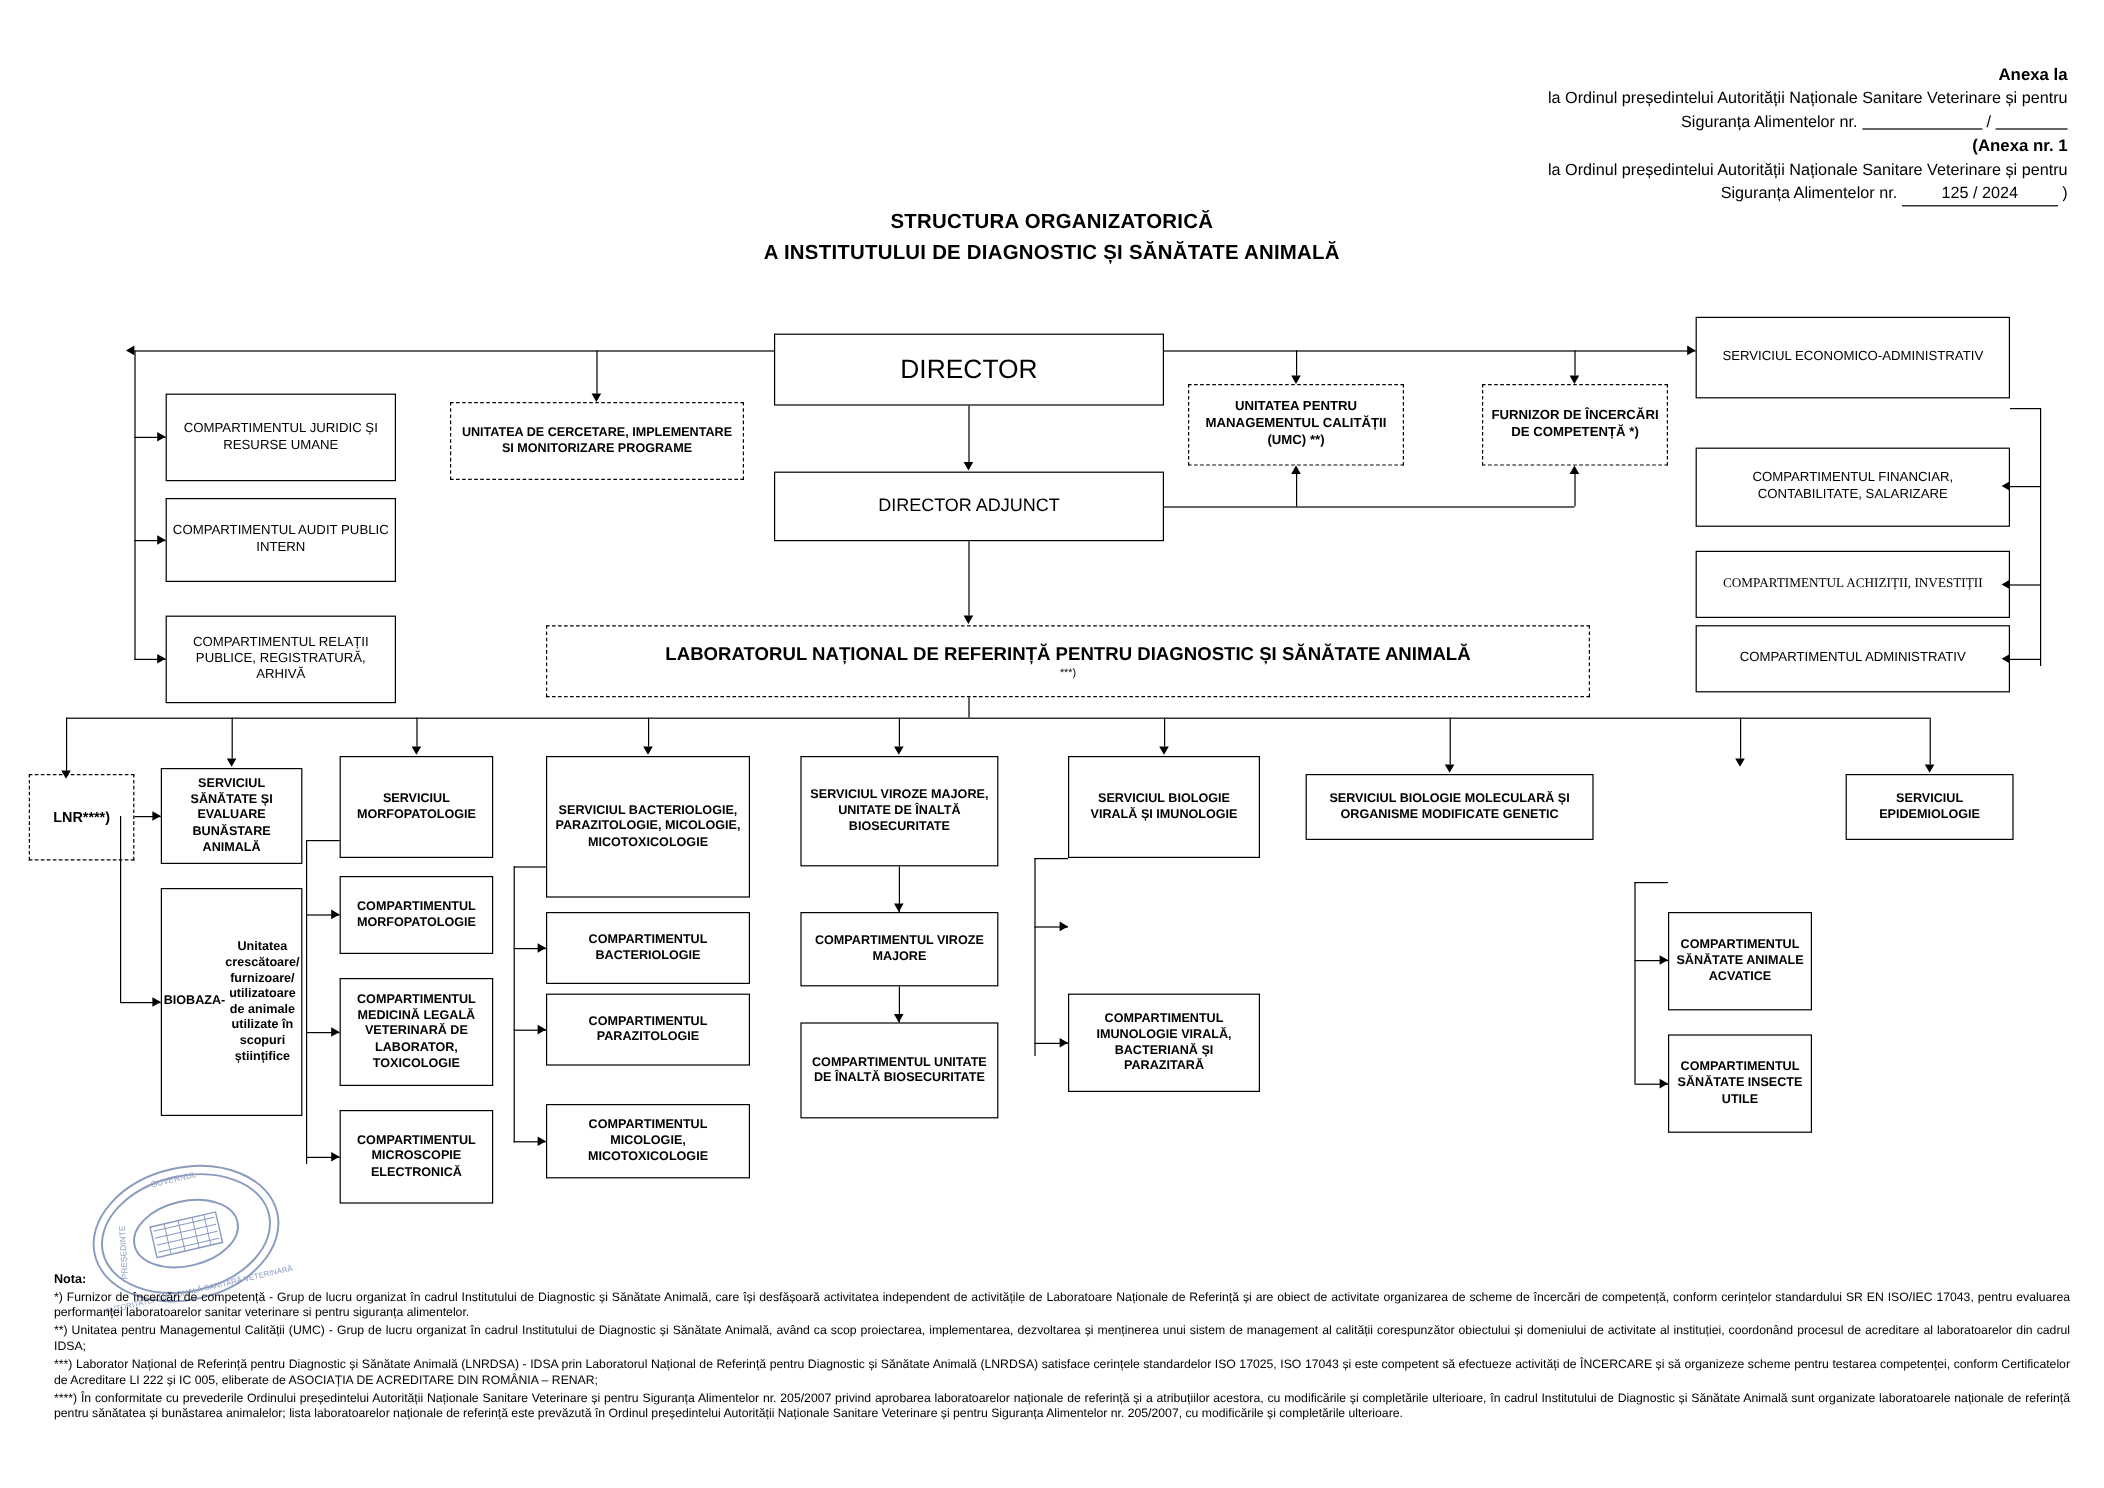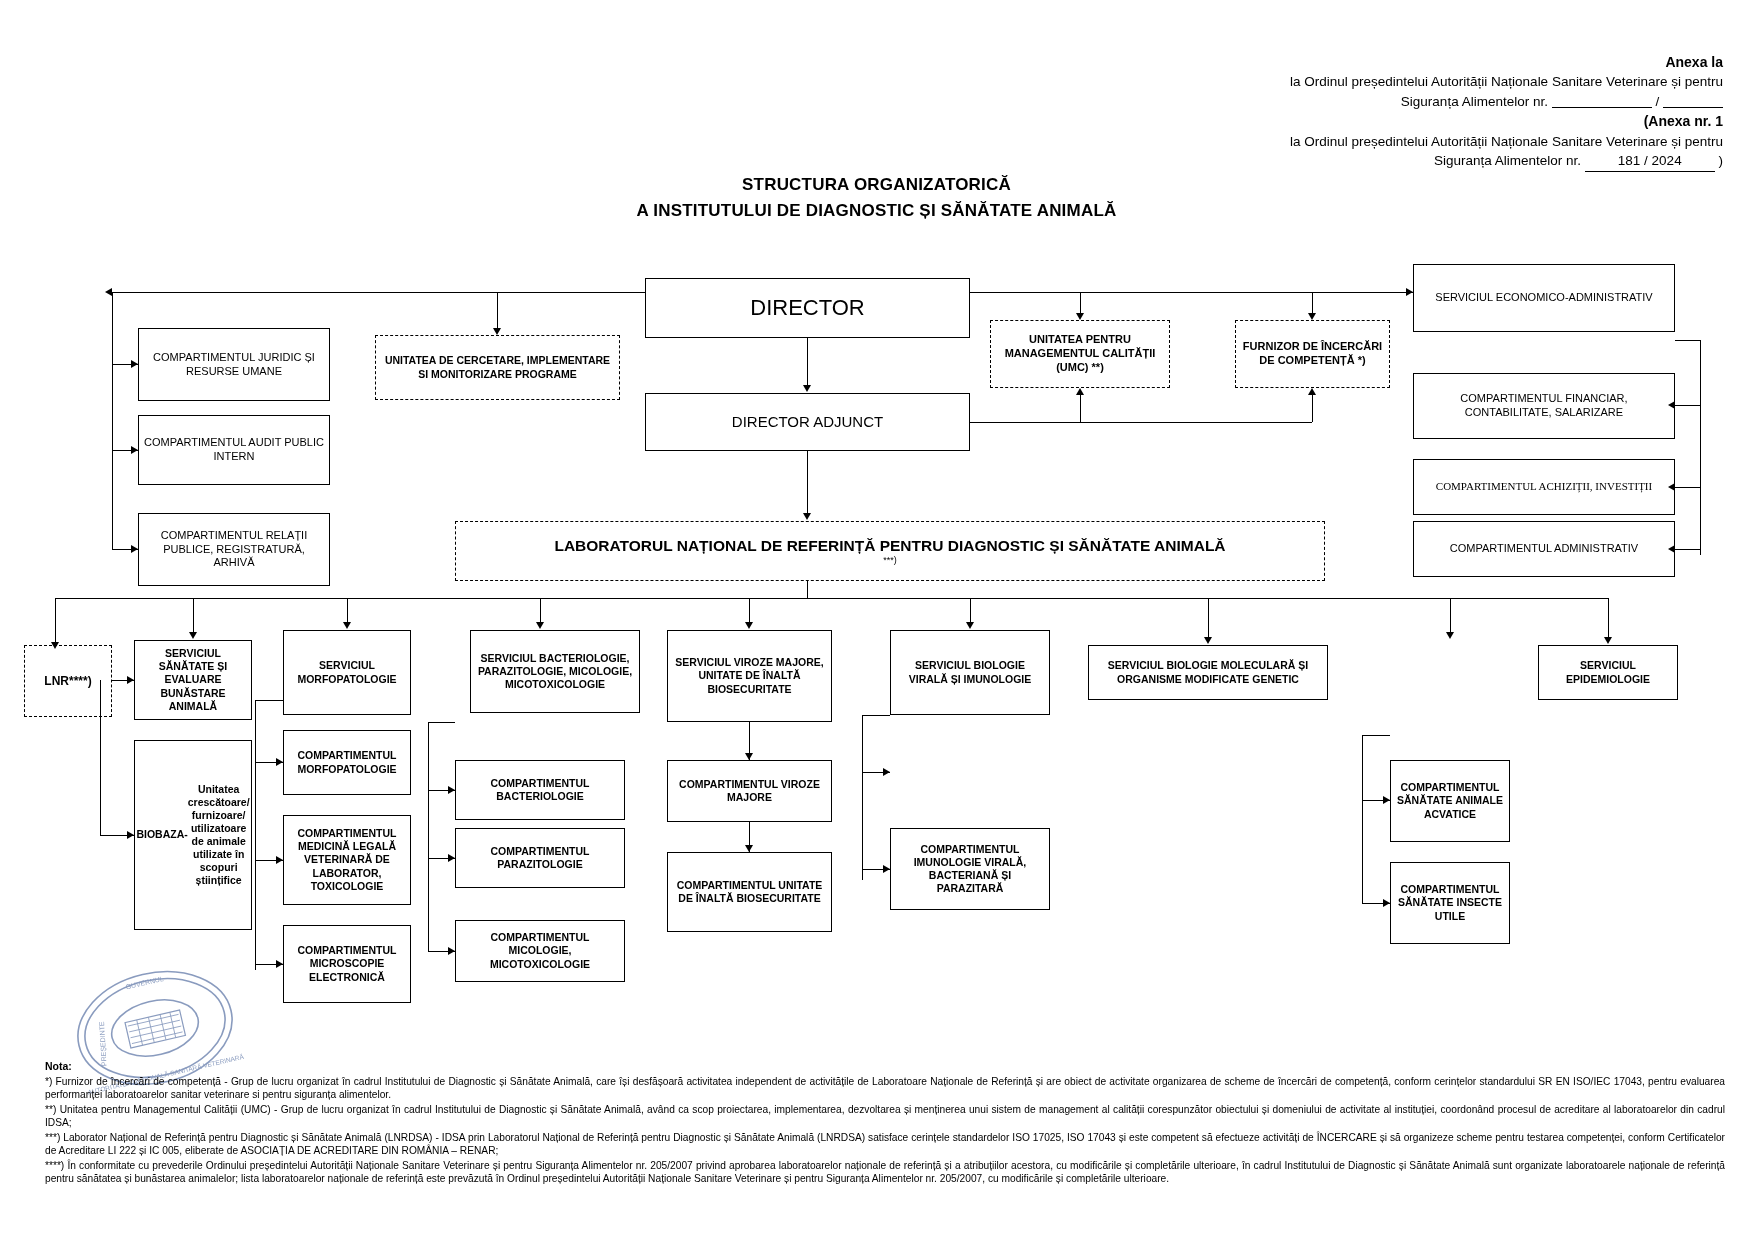--- a/index.html
+++ b/index.html
@@ -77,21 +77,21 @@
     <div class="line">
       <span>Siguranța Alimentelor nr.</span>
       <span class="nr-blank"></span>
       <span>/</span>
       <span class="nr-blank2"></span>
     </div>
     <div class="anexa1">(Anexa nr. 1</div>
     <div class="line">la Ordinul președintelui Autorității Naționale Sanitare Veterinare și pentru</div>
     <div class="line">
       <span>Siguranța Alimentelor nr.</span>
-      <span class="val">181 /  2024</span>
+      <span class="val">125 /  2024</span>
       <span>)</span>
     </div>
   </div>
 
   <div class="title">
     <div>STRUCTURA ORGANIZATORICĂ</div>
     <div>A INSTITUTULUI DE DIAGNOSTIC ȘI SĂNĂTATE ANIMALĂ</div>
   </div>
 
   <div class="box big" style="left:645px; top:278px; width:325px; height:60px;">DIRECTOR</div>
@@ -124,21 +124,21 @@
   <div class="box" style="left:134px; top:740px; width:118px; height:190px; flex-direction:row;">
     <div>BIOBAZA-</div>
     <div>Unitatea crescătoare/ furnizoare/ utilizatoare de animale utilizate în scopuri științifice</div>
   </div>
 
   <div class="box" style="left:283px; top:630px; width:128px; height:85px;">SERVICIUL MORFOPATOLOGIE</div>
   <div class="box" style="left:283px; top:730px; width:128px; height:65px;">COMPARTIMENTUL MORFOPATOLOGIE</div>
   <div class="box" style="left:283px; top:815px; width:128px; height:90px;">COMPARTIMENTUL MEDICINĂ LEGALĂ VETERINARĂ DE LABORATOR, TOXICOLOGIE</div>
   <div class="box" style="left:283px; top:925px; width:128px; height:78px;">COMPARTIMENTUL MICROSCOPIE ELECTRONICĂ</div>
 
-  <div class="box" style="left:470px; top:630px; width:170px; height:83px;">SERVICIUL BACTERIOLOGIE, PARAZITOLOGIE, MICOLOGIE, MICOTOXICOLOGIE</div>
+  <div class="box" style="left:455px; top:630px; width:170px; height:118px;">SERVICIUL BACTERIOLOGIE, PARAZITOLOGIE, MICOLOGIE, MICOTOXICOLOGIE</div>
   <div class="box" style="left:455px; top:760px; width:170px; height:60px;">COMPARTIMENTUL BACTERIOLOGIE</div>
   <div class="box" style="left:455px; top:828px; width:170px; height:60px;">COMPARTIMENTUL PARAZITOLOGIE</div>
   <div class="box" style="left:455px; top:920px; width:170px; height:62px;">COMPARTIMENTUL MICOLOGIE, MICOTOXICOLOGIE</div>
 
   <div class="box" style="left:667px; top:630px; width:165px; height:92px;">SERVICIUL VIROZE MAJORE, UNITATE DE ÎNALTĂ BIOSECURITATE</div>
   <div class="box" style="left:667px; top:760px; width:165px; height:62px;">COMPARTIMENTUL VIROZE MAJORE</div>
   <div class="box" style="left:667px; top:852px; width:165px; height:80px;">COMPARTIMENTUL UNITATE DE ÎNALTĂ BIOSECURITATE</div>
 
   <div class="box" style="left:890px; top:630px; width:160px; height:85px;">SERVICIUL BIOLOGIE VIRALĂ ȘI IMUNOLOGIE</div>
   <div class="box" style="left:890px; top:828px; width:160px; height:82px;">COMPARTIMENTUL IMUNOLOGIE VIRALĂ, BACTERIANĂ ȘI PARAZITARĂ</div>

